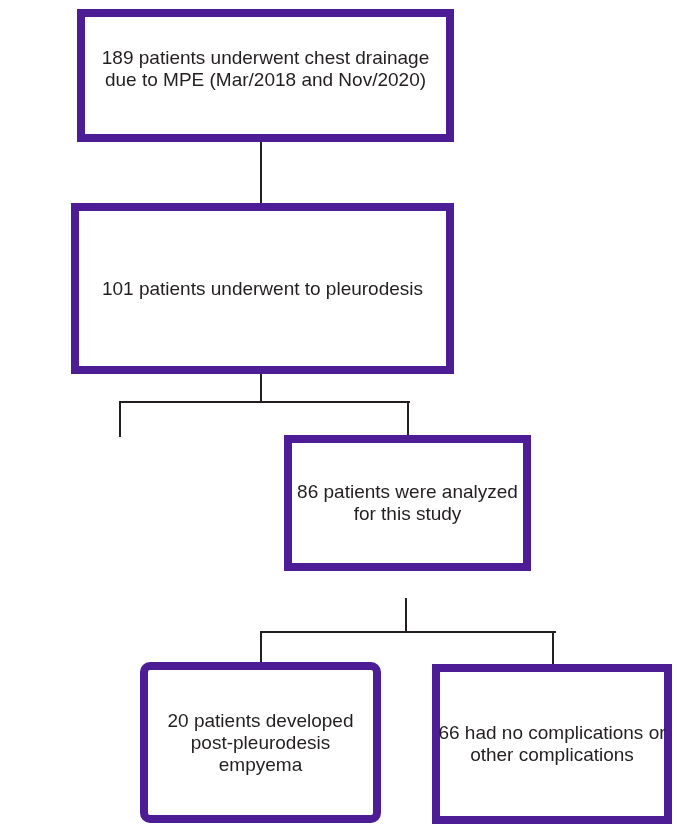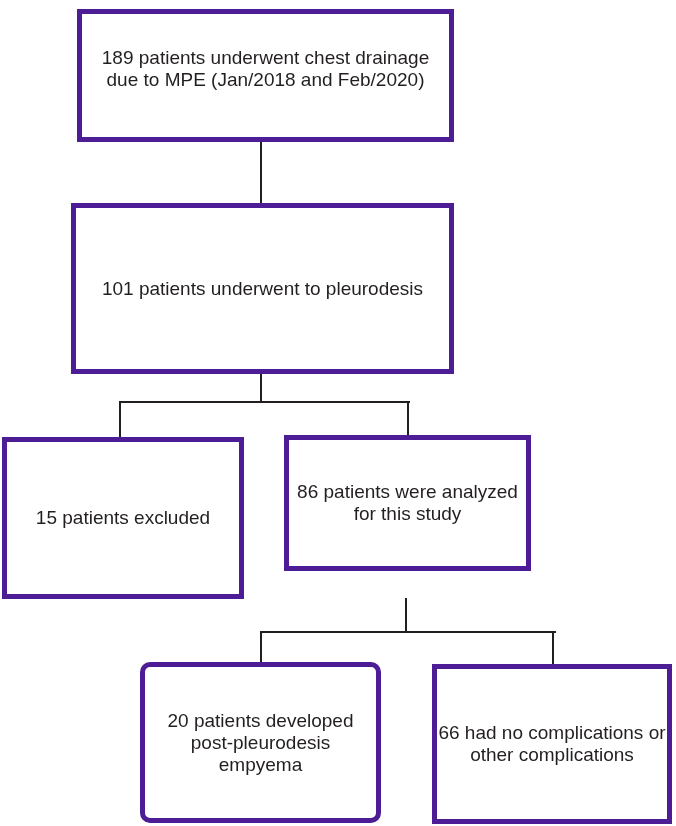--- a/index.html
+++ b/index.html
@@ -12,21 +12,21 @@
     width: 676px;
     height: 826px;
     background: #ffffff;
     font-family: "Liberation Sans", "DejaVu Sans", sans-serif;
     color: #231f20;
     overflow: hidden;
   }
   .flow-node {
     position: absolute;
     box-sizing: border-box;
-    border: 5px solid #4c1d95;
+    border: 8px solid #4c1d95;
     background: #ffffff;
     display: flex;
     flex-direction: column;
     align-items: center;
     justify-content: center;
     text-align: center;
     font-size: 19px;
     line-height: 22px;
   }
   .flow-node span {
@@ -55,30 +55,27 @@
   #conn-8 { left: 260px; top: 633px; width: 2px;   height: 29px; }
   #conn-9 { left: 552px; top: 633px; width: 2px;   height: 31px; }
 </style>
 </head>
 <body>
 
 <div id="canvas">
 
   <div id="node-drainage" class="flow-node">
     <span>189 patients underwent chest drainage</span>
-    <span>due to MPE (Jan/2018 and Feb/2020)</span>
+    <span>due to MPE (Mar/2018 and Nov/2020)</span>
   </div>
 
   <div id="node-pleurodesis" class="flow-node">
     <span>101 patients underwent to pleurodesis</span>
   </div>
 
-  <div id="node-excluded" class="flow-node">
-    <span>15 patients excluded</span>
-  </div>
 
   <div id="node-analyzed" class="flow-node">
     <span>86 patients were analyzed</span>
     <span>for this study</span>
   </div>
 
   <div id="node-empyema" class="flow-node">
     <span>20 patients developed</span>
     <span>post-pleurodesis</span>
     <span>empyema</span>

